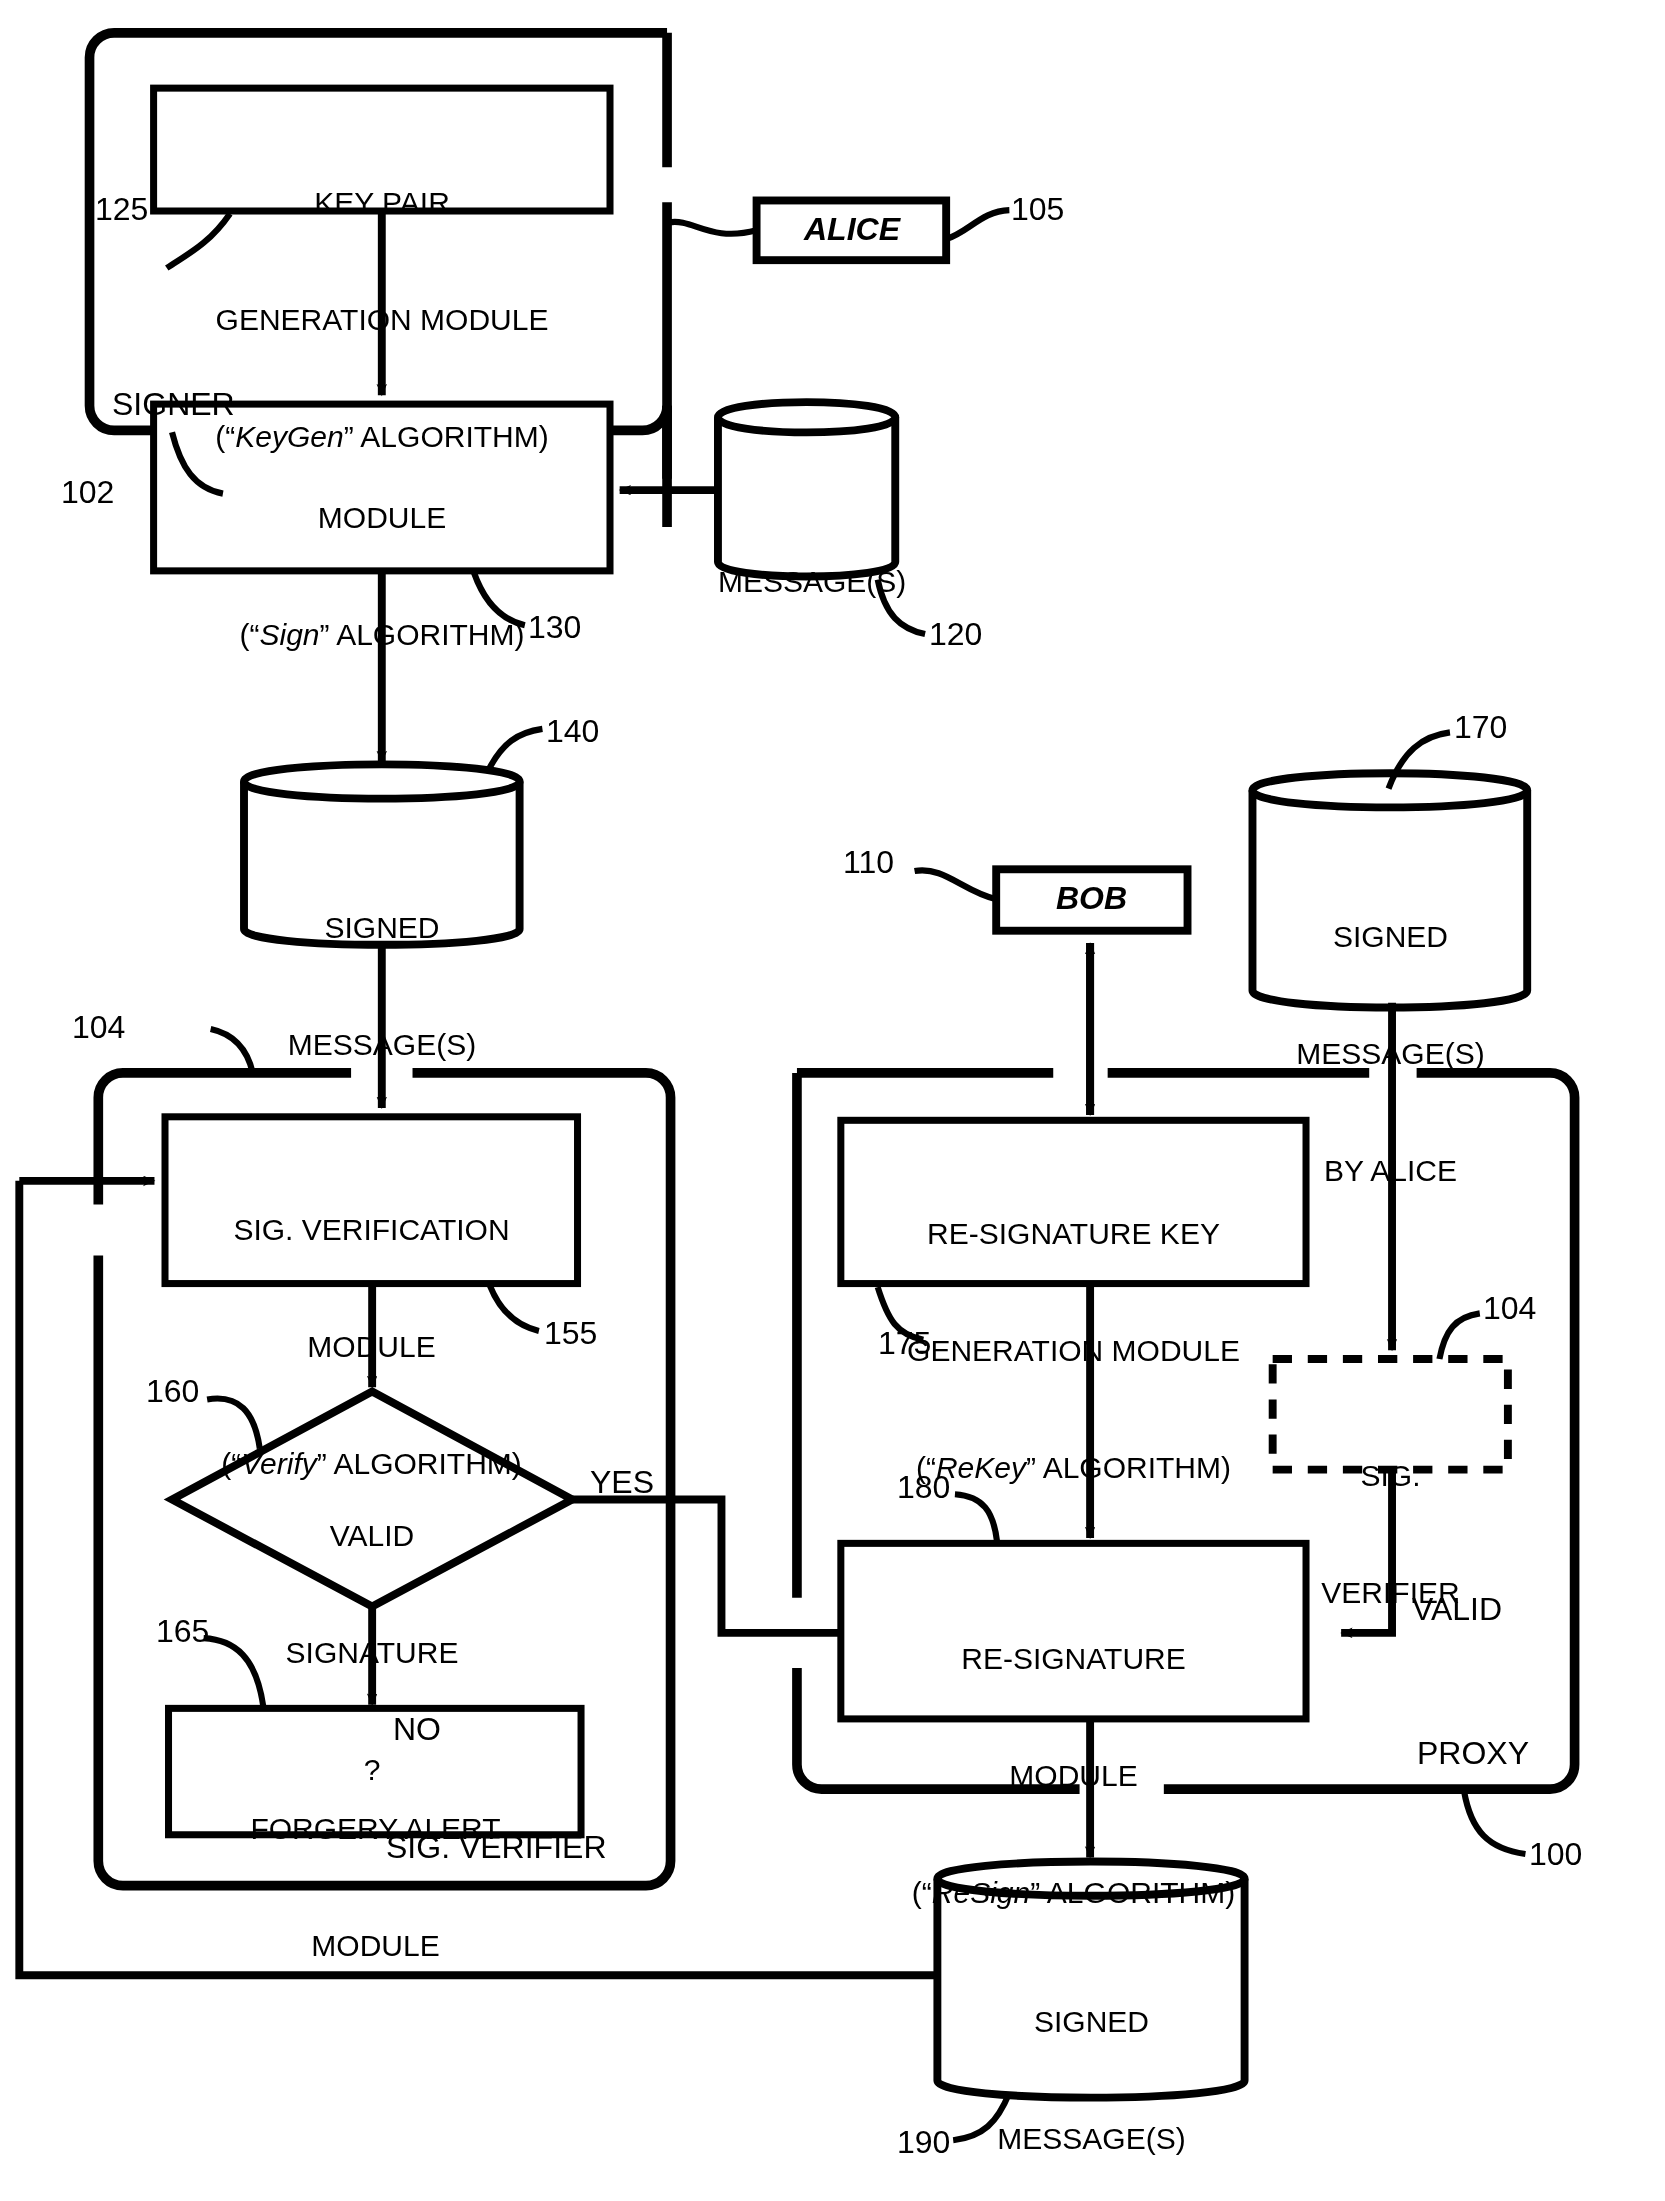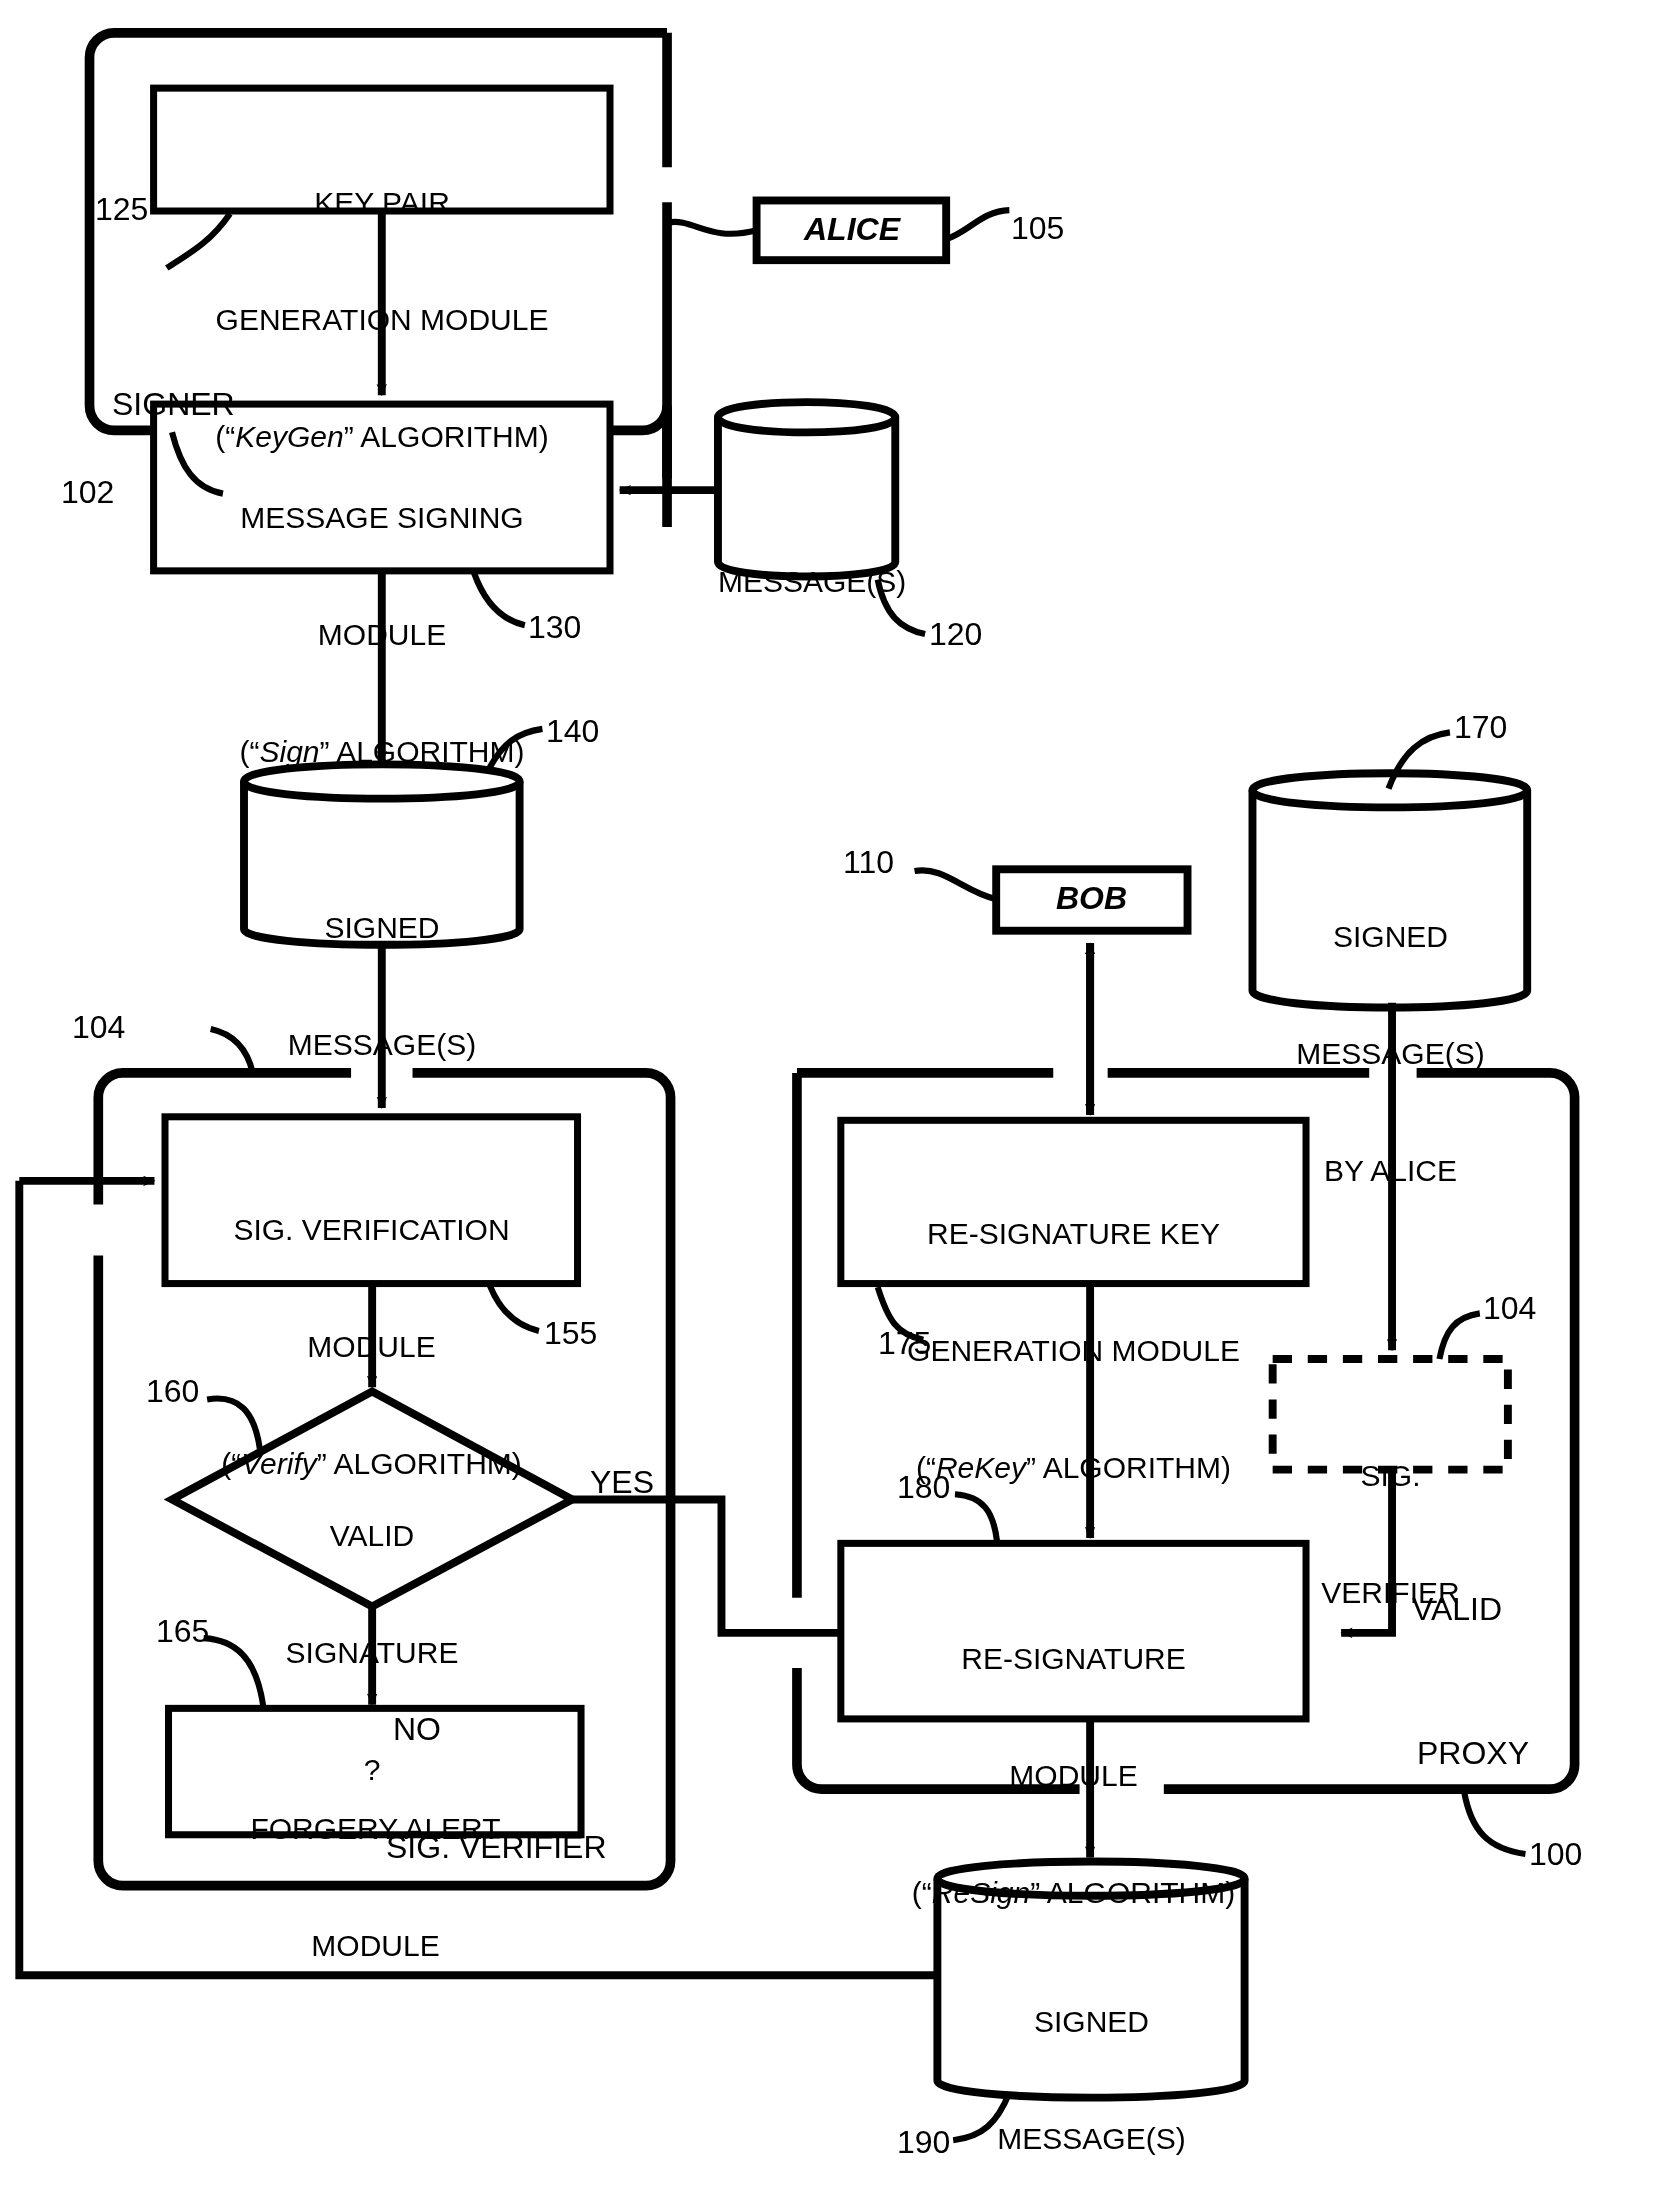--- a/index.html
+++ b/index.html
@@ -163,31 +163,30 @@
   </svg>
 
   <div class="lbl boxtext" style="left:154px;top:105px;width:456px;">
     <div>KEY PAIR</div>
     <div>GENERATION MODULE</div>
     <div><span>(“</span><span class="ital">KeyGen</span><span>” ALGORITHM)</span></div>
   </div>
   <div class="lbl reftext" style="left:95px;top:191px;">125</div>
 
   <div class="lbl boxtext" style="left:154px;top:420px;width:456px;">
-    <div>MESSAGE SIGNING</div>
     <div>MODULE</div>
     <div><span>(“</span><span class="ital">Sign</span><span>” ALGORITHM)</span></div>
   </div>
   <div class="lbl reftext" style="left:528px;top:609px;">130</div>
 
   <div class="lbl plain" style="left:112px;top:386px;">SIGNER</div>
   <div class="lbl reftext" style="left:61px;top:474px;">102</div>
 
   <div class="lbl party" style="left:757px;top:211px;width:190px;">ALICE</div>
-  <div class="lbl reftext" style="left:1011px;top:191px;margin-top:19px;">105</div>
+  <div class="lbl reftext" style="left:1011px;top:191px;">105</div>
 
   <div class="lbl boxtext" style="left:718px;top:484px;width:177px;">
     <div>MESSAGE(S)</div>
   </div>
   <div class="lbl reftext" style="left:929px;top:616px;">120</div>
 
   <div class="lbl boxtext" style="left:244px;top:830px;width:276px;">
     <div>SIGNED</div>
     <div>MESSAGE(S)</div>
   </div>

